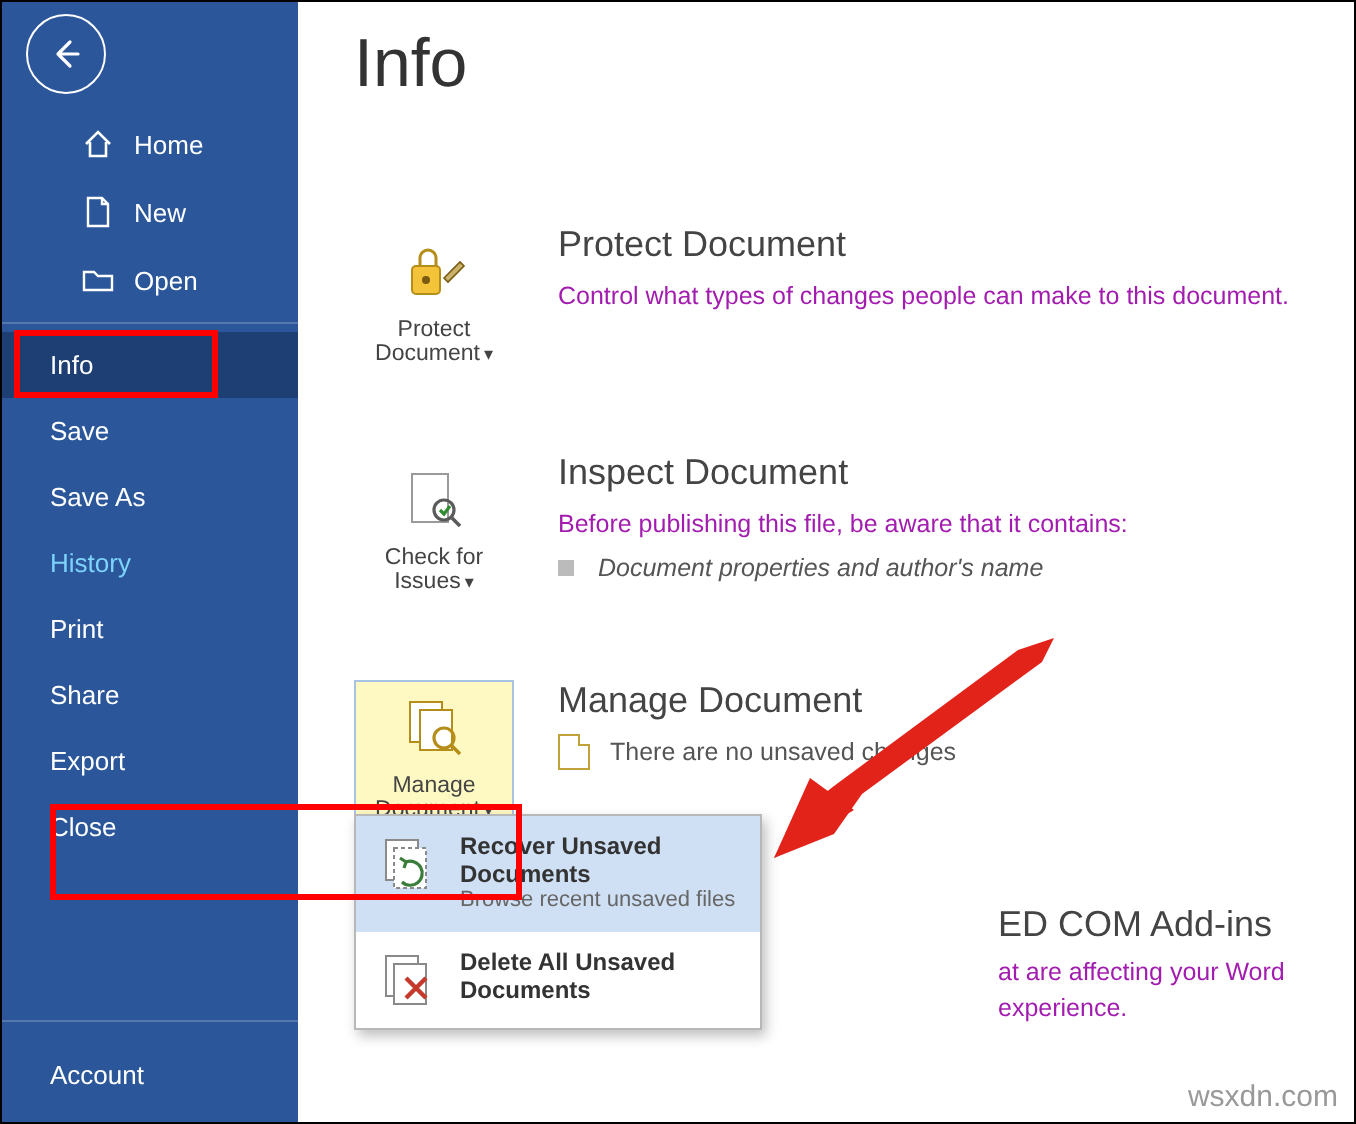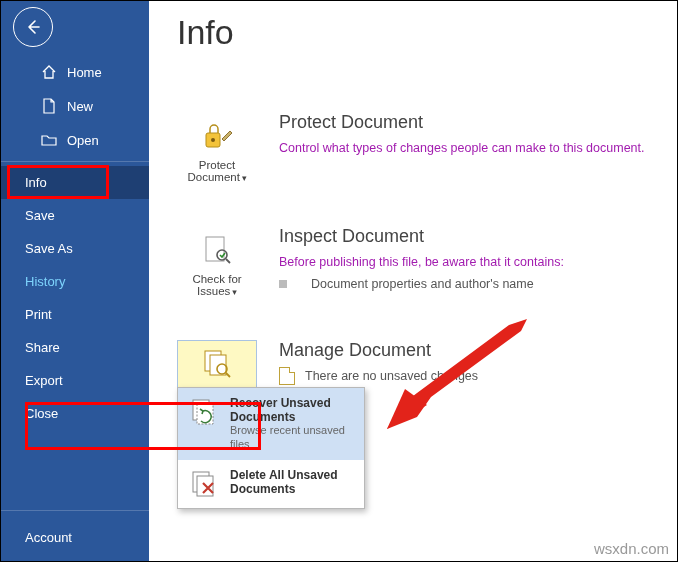--- a/index.html
+++ b/index.html
@@ -21,27 +21,27 @@
 .page-title { font-size: 34px; font-weight: 300; color: #333; margin-bottom: 60px; }
 
 .section { display: flex; gap: 22px; margin-bottom: 38px; }
 .big-btn { width: 80px; text-align: center; font-size: 11.5px; color: #444; cursor: pointer; padding: 6px 2px 4px 2px; border: 1px solid transparent; }
 .big-btn.active { background: #fef9c3; border: 1px solid #a9c3e2; }
 .big-btn .big-ic { width: 34px; height: 34px; margin: 0 auto 6px auto; display: flex; align-items: center; justify-content: center; }
 .big-btn .caret { font-size: 9px; margin-left: 2px; }
 .sec-body { flex: 1; }
 .sec-title { font-size: 18px; color: #444; margin-bottom: 6px; }
 .sec-desc { font-size: 12.5px; color: #a21caf; line-height: 1.45; }
-.bullet-row { display: flex; align-items: center; gap: 24px; margin-top: 6px; font-size: 12.5px; color: #555; }
+.bullet-row { display: flex; align-items: center; gap: 12px; margin-top: 6px; font-size: 12.5px; color: #555; font-style: italic; }
 .bullet-sq { width: 8px; height: 8px; background: #bbb; }
 .doc-ic-row { display: flex; align-items: center; gap: 10px; font-size: 12.5px; color: #555; margin-top: 4px; }
 .mini-doc-ic { width: 16px; height: 18px; border: 1px solid #bfa23a; position: relative; }
 .mini-doc-ic::after { content:""; position:absolute; top:-1px; right:-1px; width:5px; height:5px; background:#fff; border-left:1px solid #bfa23a; border-bottom:1px solid #bfa23a; }
 
-.dropdown { position: absolute; top: 386px; left: 28px; width: 188px; background: #fff; border: 1px solid #b8b8b8; box-shadow: 2px 3px 6px rgba(0,0,0,0.25); }
+.dropdown { position: absolute; top: 406px; left: 28px; width: 204px; background: #fff; border: 1px solid #b8b8b8; box-shadow: 2px 3px 6px rgba(0,0,0,0.25); }
 .dd-item { display: flex; gap: 10px; padding: 8px 10px 8px 10px; cursor: pointer; }
 .dd-item.sel { background: #cfe0f4; }
 .dd-ic { width: 32px; height: 32px; flex: 0 0 32px; display:flex; align-items:center; justify-content:center; }
 .dd-text strong { font-size: 12px; color: #333; display: block; }
 .dd-text span { font-size: 11px; color: #666; line-height: 1.25; display:block; }
 .highlight-dd { position: absolute; top: 401px; left: 24px; width: 236px; height: 48px; border: 3px solid #ff0000; pointer-events: none; z-index: 5; }
 
 .arrow-svg { position: absolute; top: 318px; left: 386px; pointer-events: none; z-index: 6; }
 .wm { position: absolute; bottom: 4px; right: 8px; font-size: 15px; color: #999; }
 
@@ -194,20 +194,24 @@
             <rect x="8" y="7" width="16" height="20" fill="#fff" stroke="#8a8a8a"></rect>
             <path d="M14 14 L24 24 M24 14 L14 24" stroke="#c43b2e" stroke-width="2.2"></path>
           </svg>
       </div>
       <div class="dd-text">
         <strong>Delete All Unsaved Documents</strong>
       </div>
     </div>
   </div>
 
+  <div class="com-addins">
+    <div class="com-title">ED COM Add-ins</div>
+    <div class="sec-desc">at are affecting your Word experience.</div>
+  </div>
 </div>
 
 <div class="highlight-dd"></div>
 
 <svg class="arrow-svg" width="140" height="110" viewBox="0 0 140 110">
   <defs></defs>
   <polygon points="140,0 122,6 30,74 12,88 0,110 30,98 44,78 134,12" fill="#e2231a"></polygon>
   <polygon points="0,110 40,86 18,70" fill="#e2231a"></polygon>
 </svg>
 

